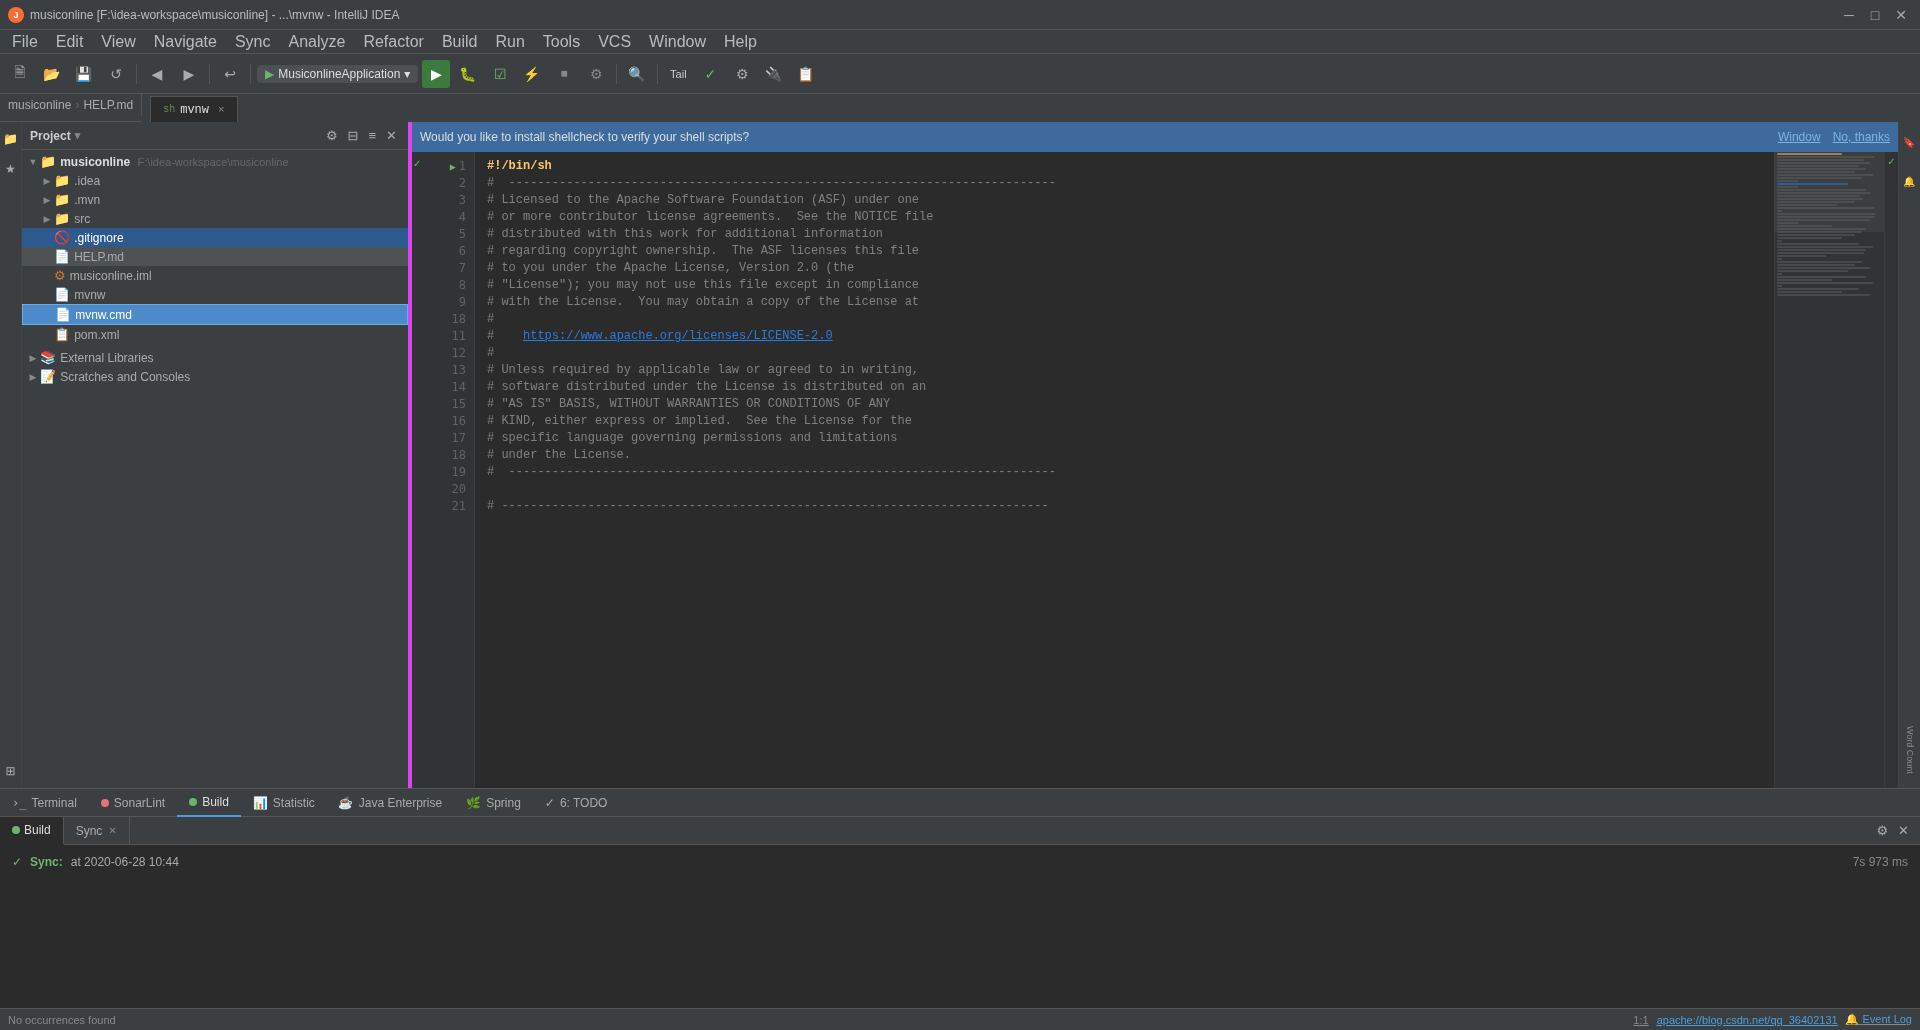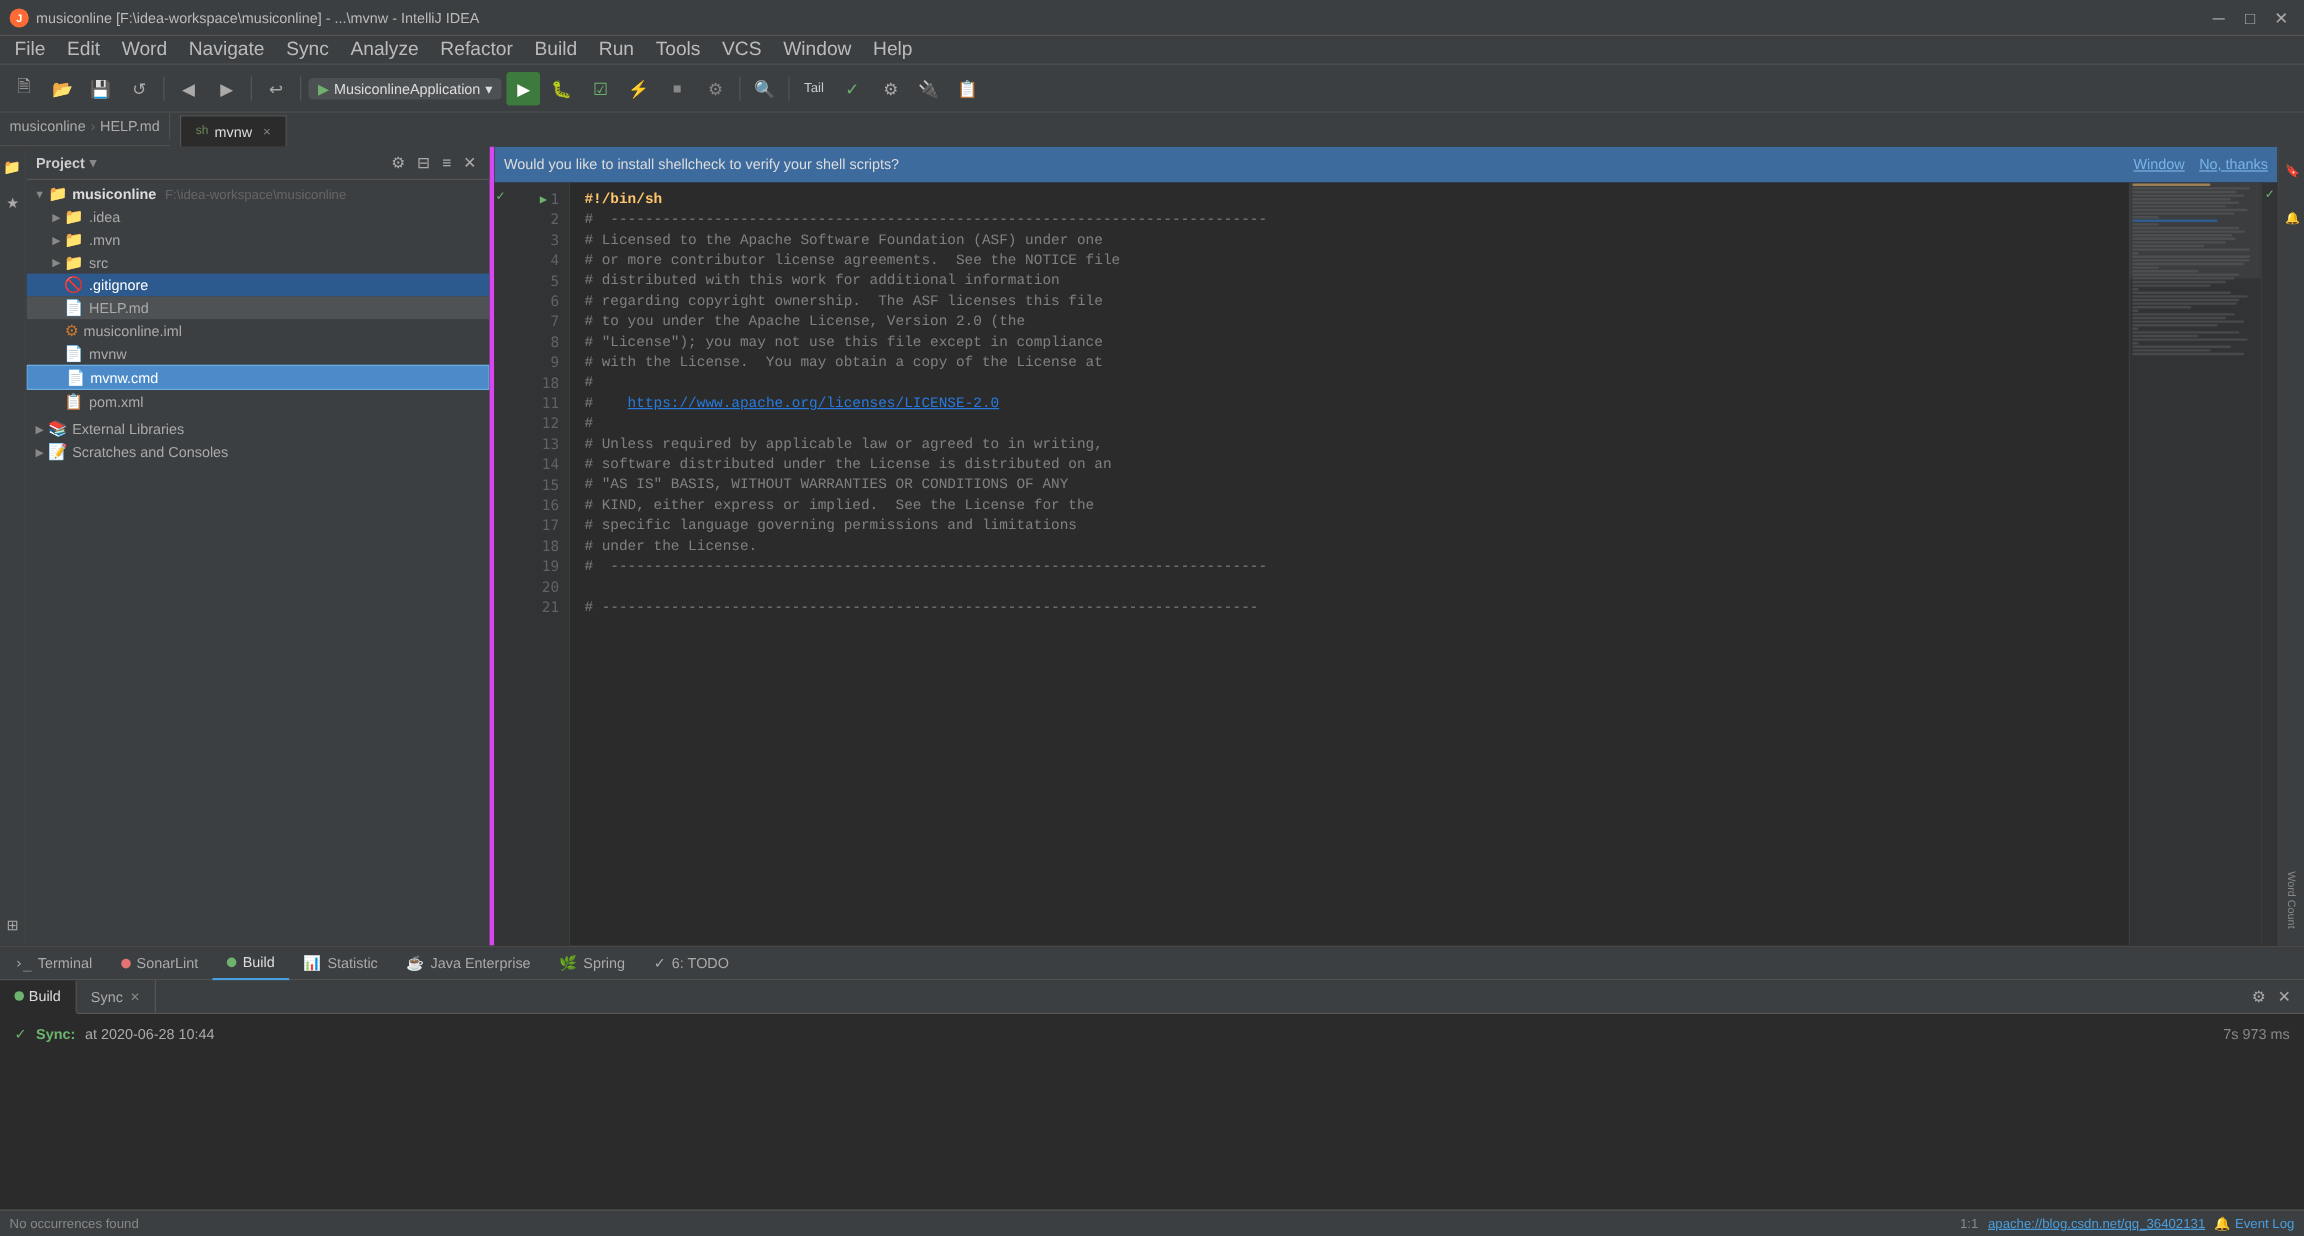--- a/index.html
+++ b/index.html
@@ -447,21 +447,21 @@
       background: #3c3f41;
       display: flex;
       align-items: center;
       justify-content: space-between;
       padding: 0 8px;
       font-size: 11px;
       color: #888;
       border-top: 1px solid #555;
     }
     .status-left { display: flex; gap: 8px; }
-    .status-right { display: flex; align-items: center; gap: 8px; }
+    .status-right { display: flex; align-items: center; gap: 8px; text-decoration: underline; }
     .status-link { color: #4a9ede; cursor: pointer; text-decoration: underline; }
 
     
     .bottom-toolbar {
       height: 28px;
       background: #3c3f41;
       display: flex;
       align-items: center;
       gap: 0;
       border-bottom: 1px solid #555;
@@ -496,21 +496,21 @@
   <div class="title-bar-controls">
     <button class="title-btn">─</button>
     <button class="title-btn">□</button>
     <button class="title-btn close">✕</button>
   </div>
 </div>
 
 <div class="menu-bar">
   <span class="menu-item">File</span>
   <span class="menu-item">Edit</span>
-  <span class="menu-item">Word</span>
+  <span class="menu-item">View</span>
   <span class="menu-item">Navigate</span>
   <span class="menu-item">Sync</span>
   <span class="menu-item">Analyze</span>
   <span class="menu-item">Refactor</span>
   <span class="menu-item">Build</span>
   <span class="menu-item">Run</span>
   <span class="menu-item">Tools</span>
   <span class="menu-item">VCS</span>
   <span class="menu-item">Window</span>
   <span class="menu-item">Help</span>
@@ -549,21 +549,21 @@
   <button class="toolbar-btn" style="color:#e57373">🔌</button>
   <button class="toolbar-btn">📋</button>
 </div>
 
 <div style="display:flex;align-items:stretch;background:#3c3f41;border-bottom:1px solid #555;height:28px;">
   <div class="breadcrumb" style="border-bottom:none;border-right:1px solid #555;padding:0 8px;flex-shrink:0;">
     <span style="cursor:pointer;">musiconline</span>
     <span style="color:#666;">›</span>
     <span style="cursor:pointer;">HELP.md</span>
   </div>
-  <div class="file-tabs" style="border-bottom:none;flex:1;">
+  <div class="file-tabs" style="border-bottom:none;flex:1;font-family:Liberation Mono, monospace;">
     <div class="file-tab active">
       <span class="tab-icon" style="color:#6a8759">sh</span>
       <span>mvnw</span>
       <span style="font-size:11px;color:#888;margin-left:4px;">×</span>
     </div>
   </div>
 </div>
 
 <div style="display:flex;height:calc(1030px - 30px - 24px - 40px - 28px - 220px - 22px);overflow:hidden;">
 

